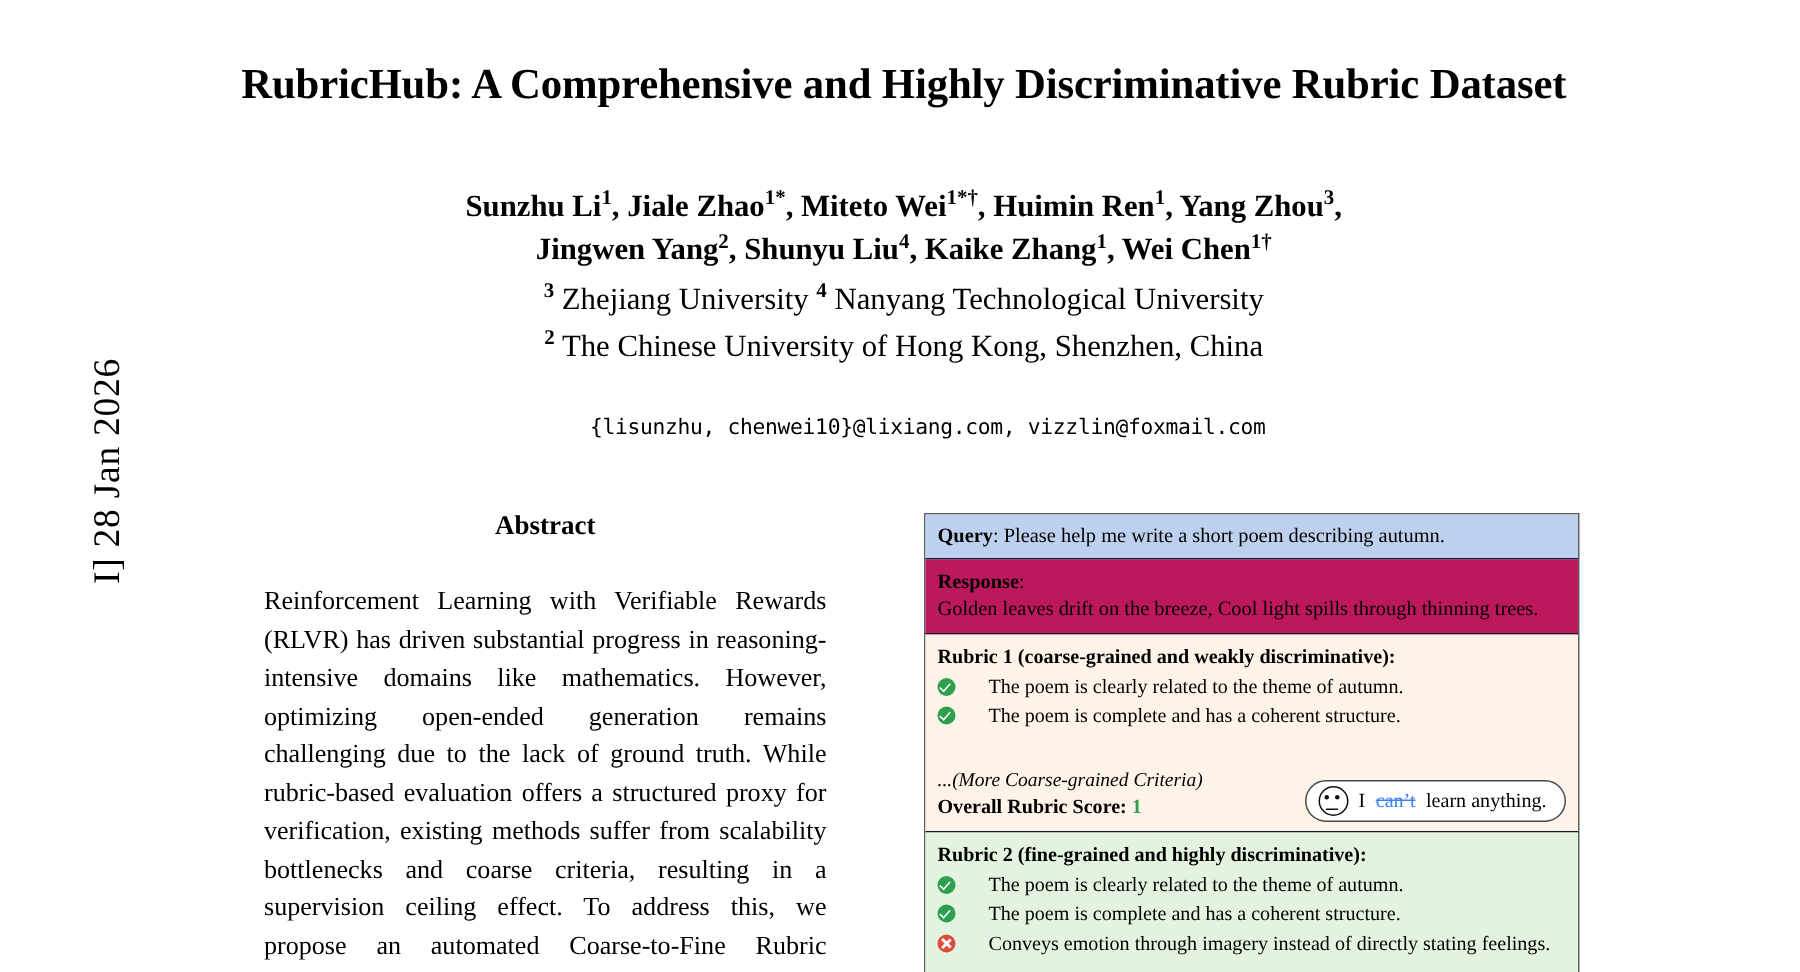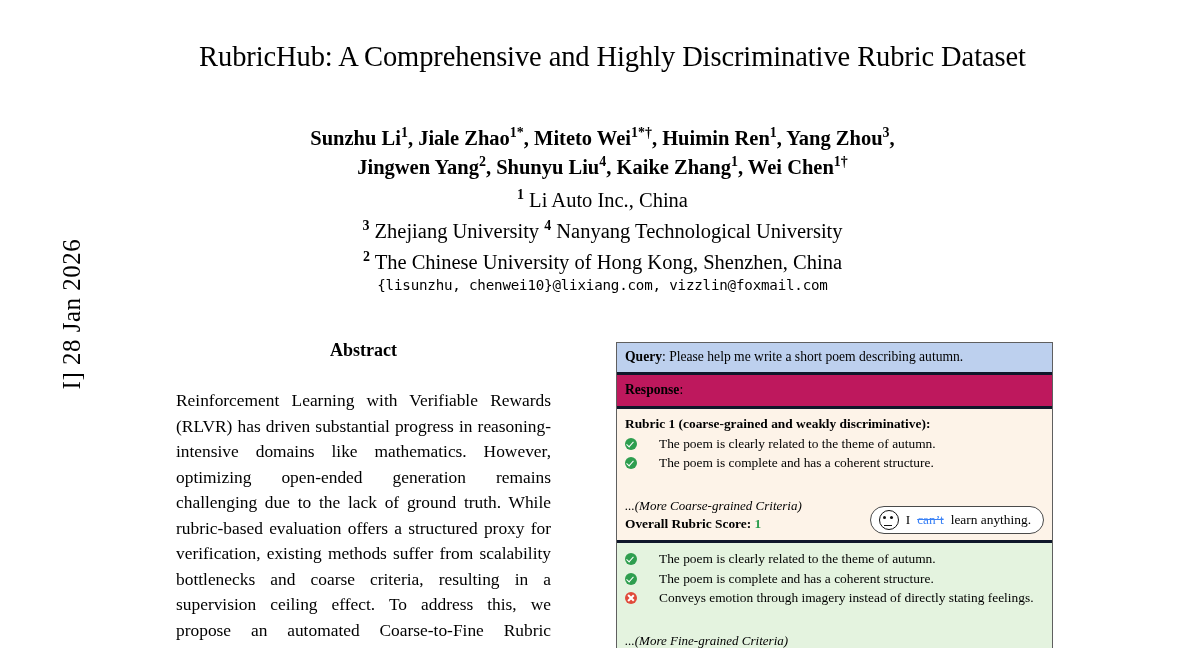--- a/index.html
+++ b/index.html
@@ -34,26 +34,26 @@
 
   .page {
     position: absolute;
     left: 0; top: 0;
     width: 1200px;
     height: 648px;
   }
 
   .title {
     position: absolute;
-    left: 140px;
+    left: 130px;
     top: 40px;
     width: 945px;
     text-align: center;
     font-size: 28.5px;
-    font-weight: normal;
+    font-weight: bold;
     line-height: 1.17;
     letter-spacing: -0.1px;
   }
 
   .authors {
     position: absolute;
     left: 130px;
     top: 124px;
     width: 945px;
     text-align: center;
@@ -70,21 +70,21 @@
     width: 945px;
     text-align: center;
     font-size: 20.5px;
     line-height: 1.5;
     font-weight: normal;
   }
   .affils sup { font-size: 0.68em; vertical-align: super; font-weight: bold; }
 
   .emails {
     position: absolute;
-    left: 130px;
+    left: 146px;
     top: 277px;
     width: 945px;
     text-align: center;
     font-family: "DejaVu Sans Mono", monospace;
     font-size: 14.2px;
     letter-spacing: -0.2px;
   }
 
   .abstract-head {
     position: absolute;
@@ -113,21 +113,21 @@
     position: absolute;
     left: 616px;
     top: 342px;
     width: 437px;
     border: 1px solid #5f5f5f;
     box-sizing: border-box;
     background: #fff;
     font-family: "Liberation Serif", serif;
   }
   .fig-block {
-    border-bottom: 3px solid #0f172a;
+    border-bottom: 1px solid #0f172a;
     padding: 6px 8px 7px 8px;
     box-sizing: border-box;
   }
   .fig-block:last-child { border-bottom: none; }
   .q-block { background: #bdd0ee; font-size: 13.6px; }
   .r-block { background: #be185d; font-size: 13.6px; line-height: 1.33; }
   .rub1 { background: #fdf3e8; font-size: 13.4px; line-height: 1.38; position: relative; }
   .rub2 { background: #e4f3df; font-size: 13.4px; line-height: 1.38; position: relative; }
   .fig-heading { font-weight: bold; }
   .crit {
@@ -229,24 +229,20 @@
     <div>
       <span>Jingwen Yang</span><sup>2</sup>,
       <span>Shunyu Liu</span><sup>4</sup>,
       <span>Kaike Zhang</span><sup>1</sup>,
       <span>Wei Chen</span><sup>1†</sup>
     </div>
   </div>
 
   <div class="affils">
     <div>
-      <sup>1</sup>
-      <span>Li Auto Inc., China</span>
-    </div>
-    <div>
       <sup>3</sup>
       <span>Zhejiang University</span>
       <sup>4</sup>
       <span>Nanyang Technological University</span>
     </div>
     <div>
       <sup>2</sup>
       <span>The Chinese University of Hong Kong, Shenzhen, China</span>
     </div>
   </div>
@@ -257,20 +253,21 @@
   <div class="abstract-body">Reinforcement Learning with Verifiable Rewards (RLVR) has driven substantial progress in reasoning-intensive domains like mathematics. However, optimizing open-ended generation remains challenging due to the lack of ground truth. While rubric-based evaluation offers a structured proxy for verification, existing methods suffer from scalability bottlenecks and coarse criteria, resulting in a supervision ceiling effect. To address this, we propose an automated Coarse-to-Fine Rubric Generation</div>
 
   <div class="figure">
 
     <div class="fig-block q-block">
       <span class="fig-heading">Query</span><span>: Please help me write a short  poem describing autumn.</span>
     </div>
 
     <div class="fig-block r-block">
       <div><span class="fig-heading">Response</span><span>:</span></div>
+      <div>Golden leaves drift on the breeze, Cool light spills through thinning trees.</div>
     </div>
 
     <div class="fig-block rub1">
       <div><span class="fig-heading">Rubric 1 (coarse-grained and weakly discriminative)</span><span class="fig-heading">:</span></div>
       <div class="crit">
         <span class="mark ok"></span>
         <span>The poem is clearly related to the theme of autumn.</span>
       </div>
       <div class="crit">
         <span class="mark ok"></span>
@@ -283,20 +280,21 @@
       </div>
       <div class="bubble">
         <span class="face"></span>
         <span>I</span>
         <span class="neg">can’t</span>
         <span>learn anything.</span>
       </div>
     </div>
 
     <div class="fig-block rub2">
+      <div><span class="fig-heading">Rubric 2 (fine-grained and highly discriminative)</span><span class="fig-heading">:</span></div>
       <div class="crit">
         <span class="mark ok"></span>
         <span>The poem is clearly related to the theme of autumn.</span>
       </div>
       <div class="crit">
         <span class="mark ok"></span>
         <span>The poem is complete and has a coherent structure.</span>
       </div>
       <div class="crit">
         <span class="mark bad"></span>

